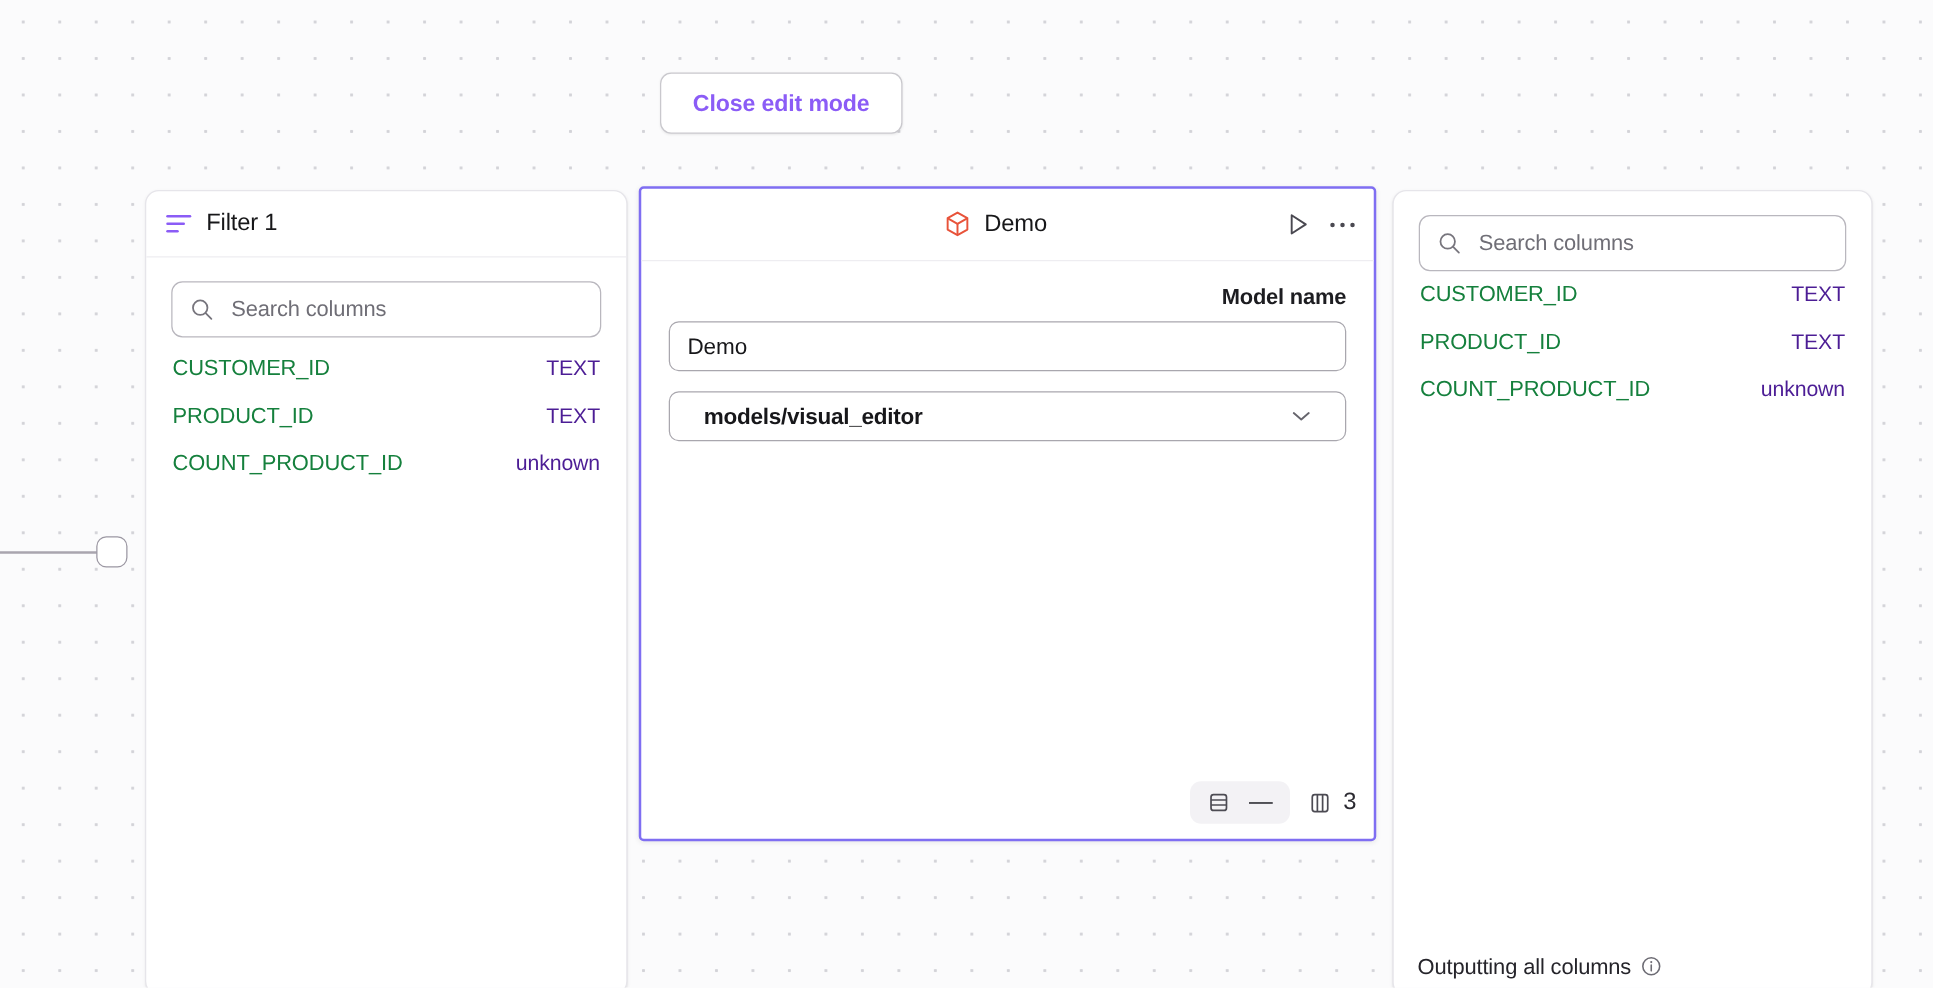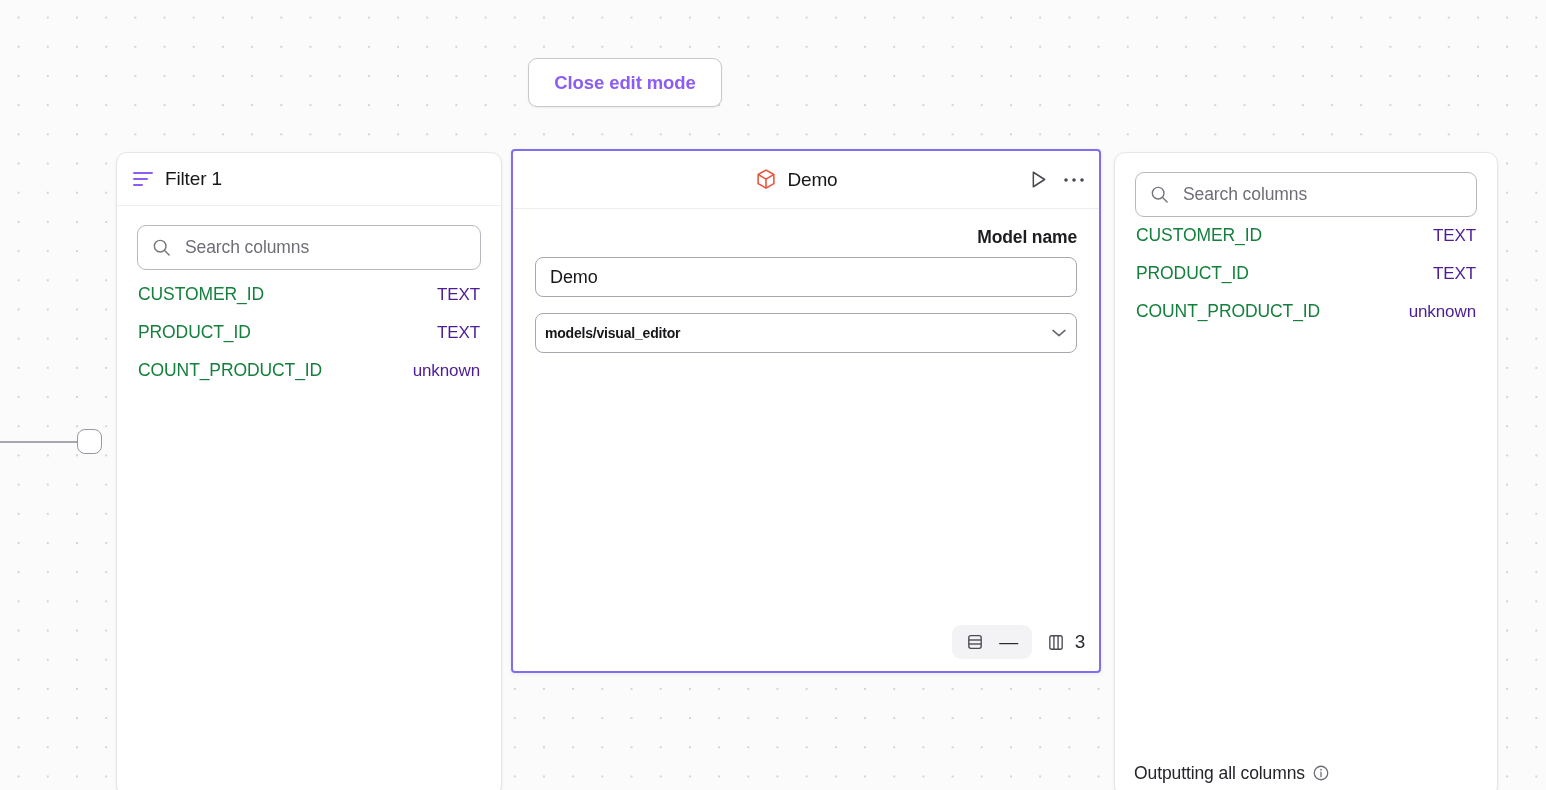--- a/index.html
+++ b/index.html
@@ -251,23 +251,23 @@
     margin-bottom: 16px;
     letter-spacing: -0.1px;
   }
   .select-field {
     height: 40px;
     border: 1px solid #a9a7ae;
     border-radius: 8px;
     display: flex;
     align-items: center;
     justify-content: space-between;
-    padding: 0 9px;
-    box-sizing: border-box;
-    font-size: 14px;
+    padding: 0 27px;
+    box-sizing: border-box;
+    font-size: 18px;
     font-weight: bold;
     color: #17171a;
     background: #fff;
     cursor: pointer;
     letter-spacing: -0.2px;
   }
 
   
   .model-footer {
     position: absolute;

